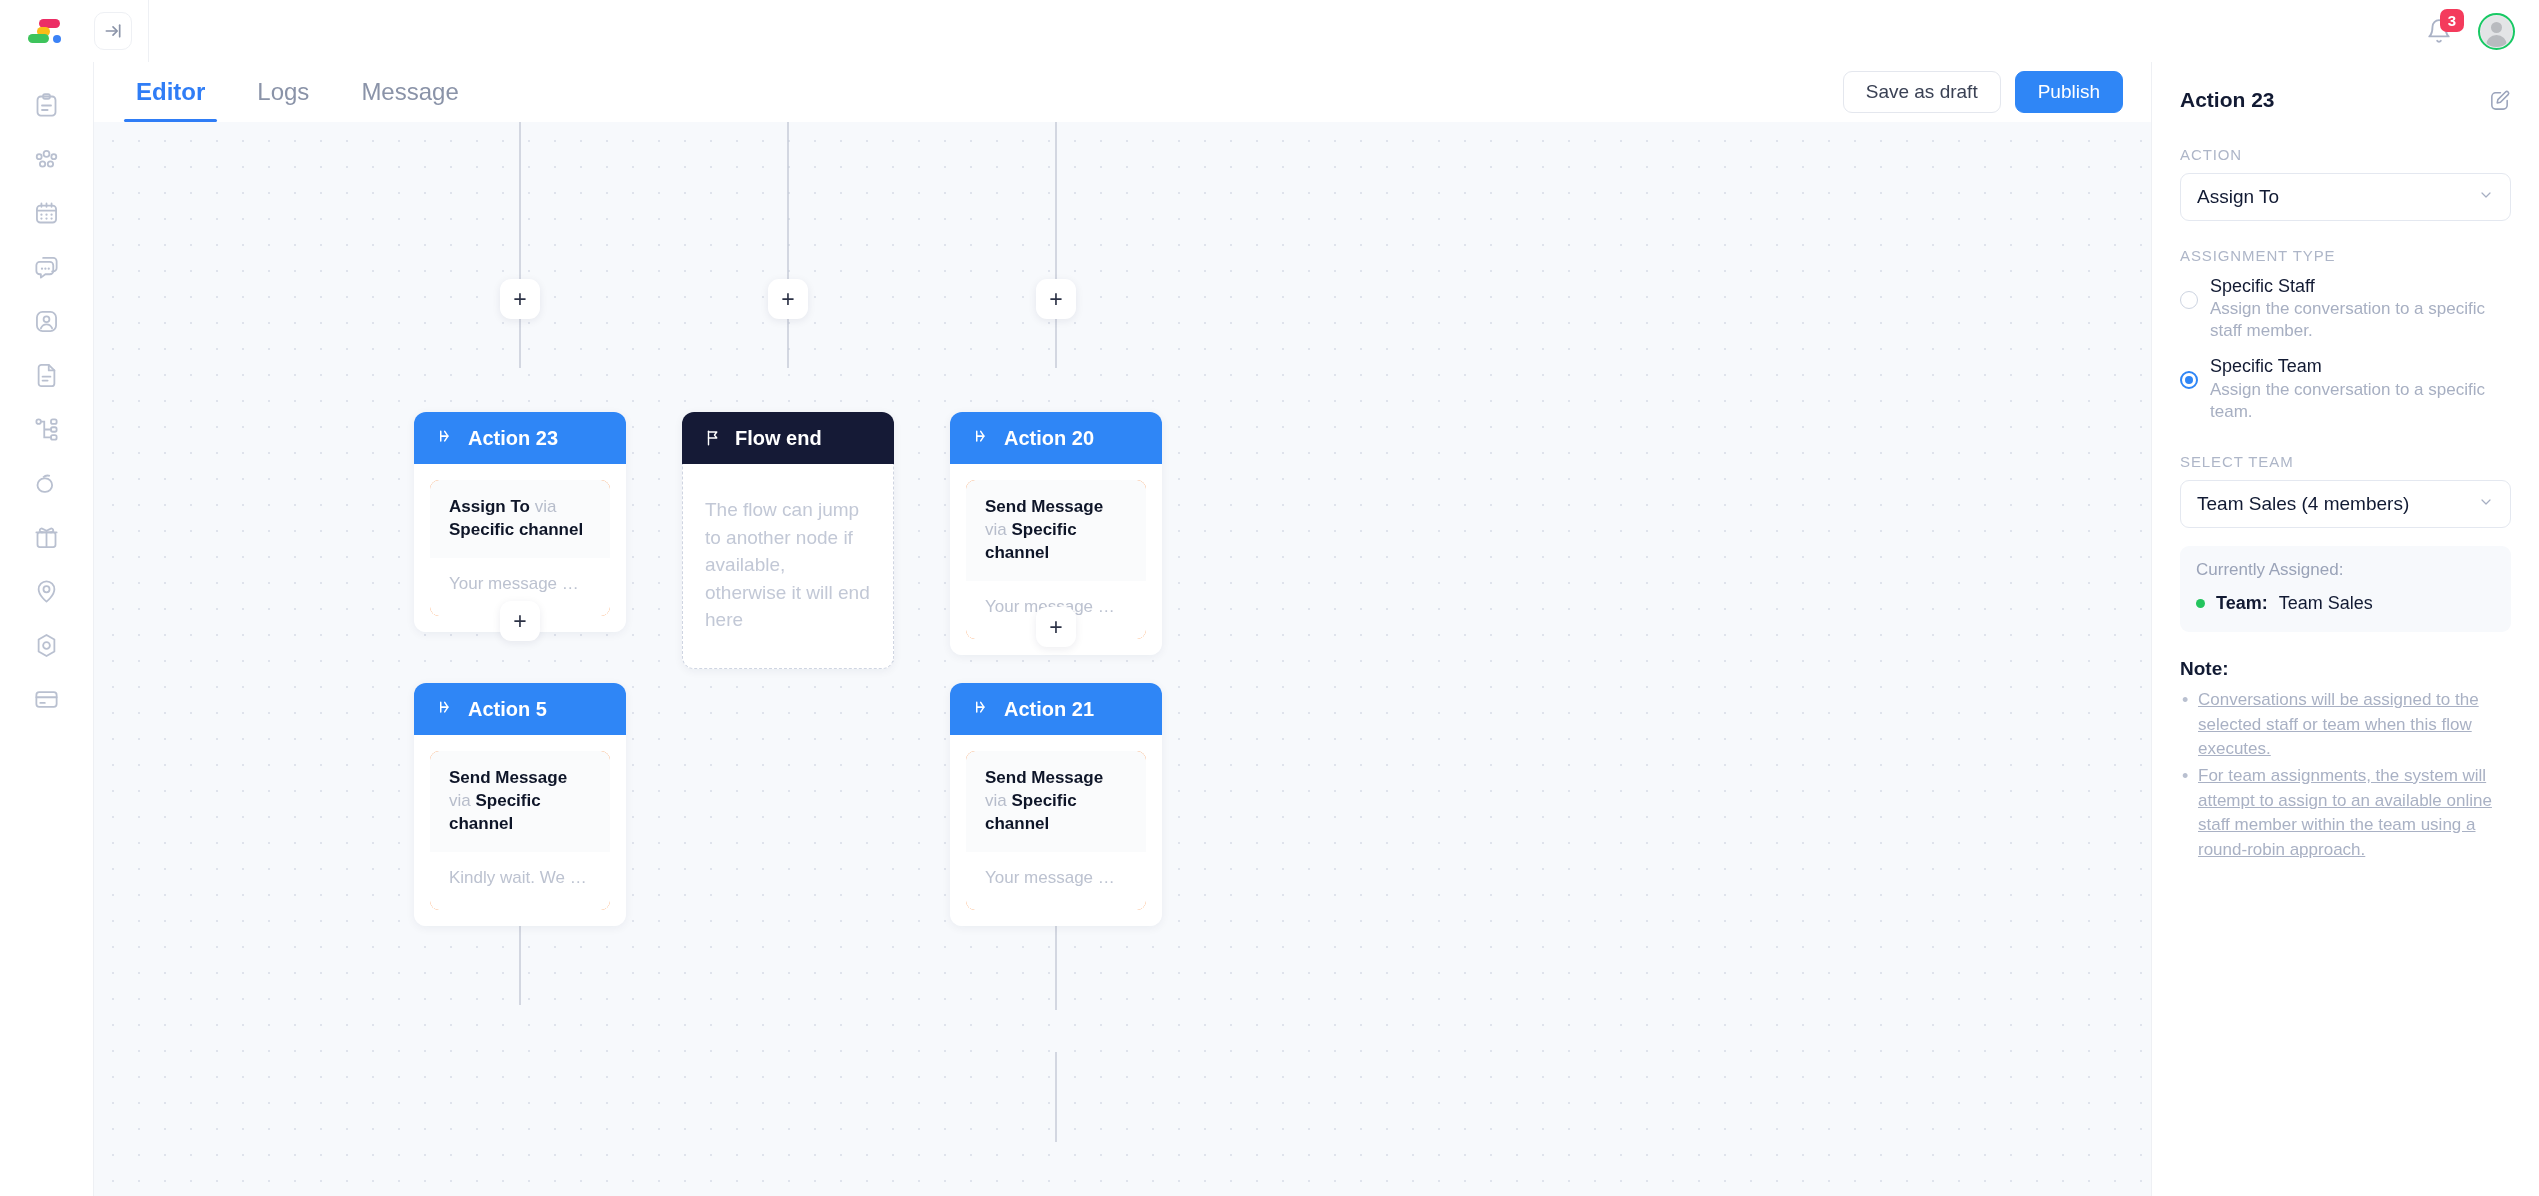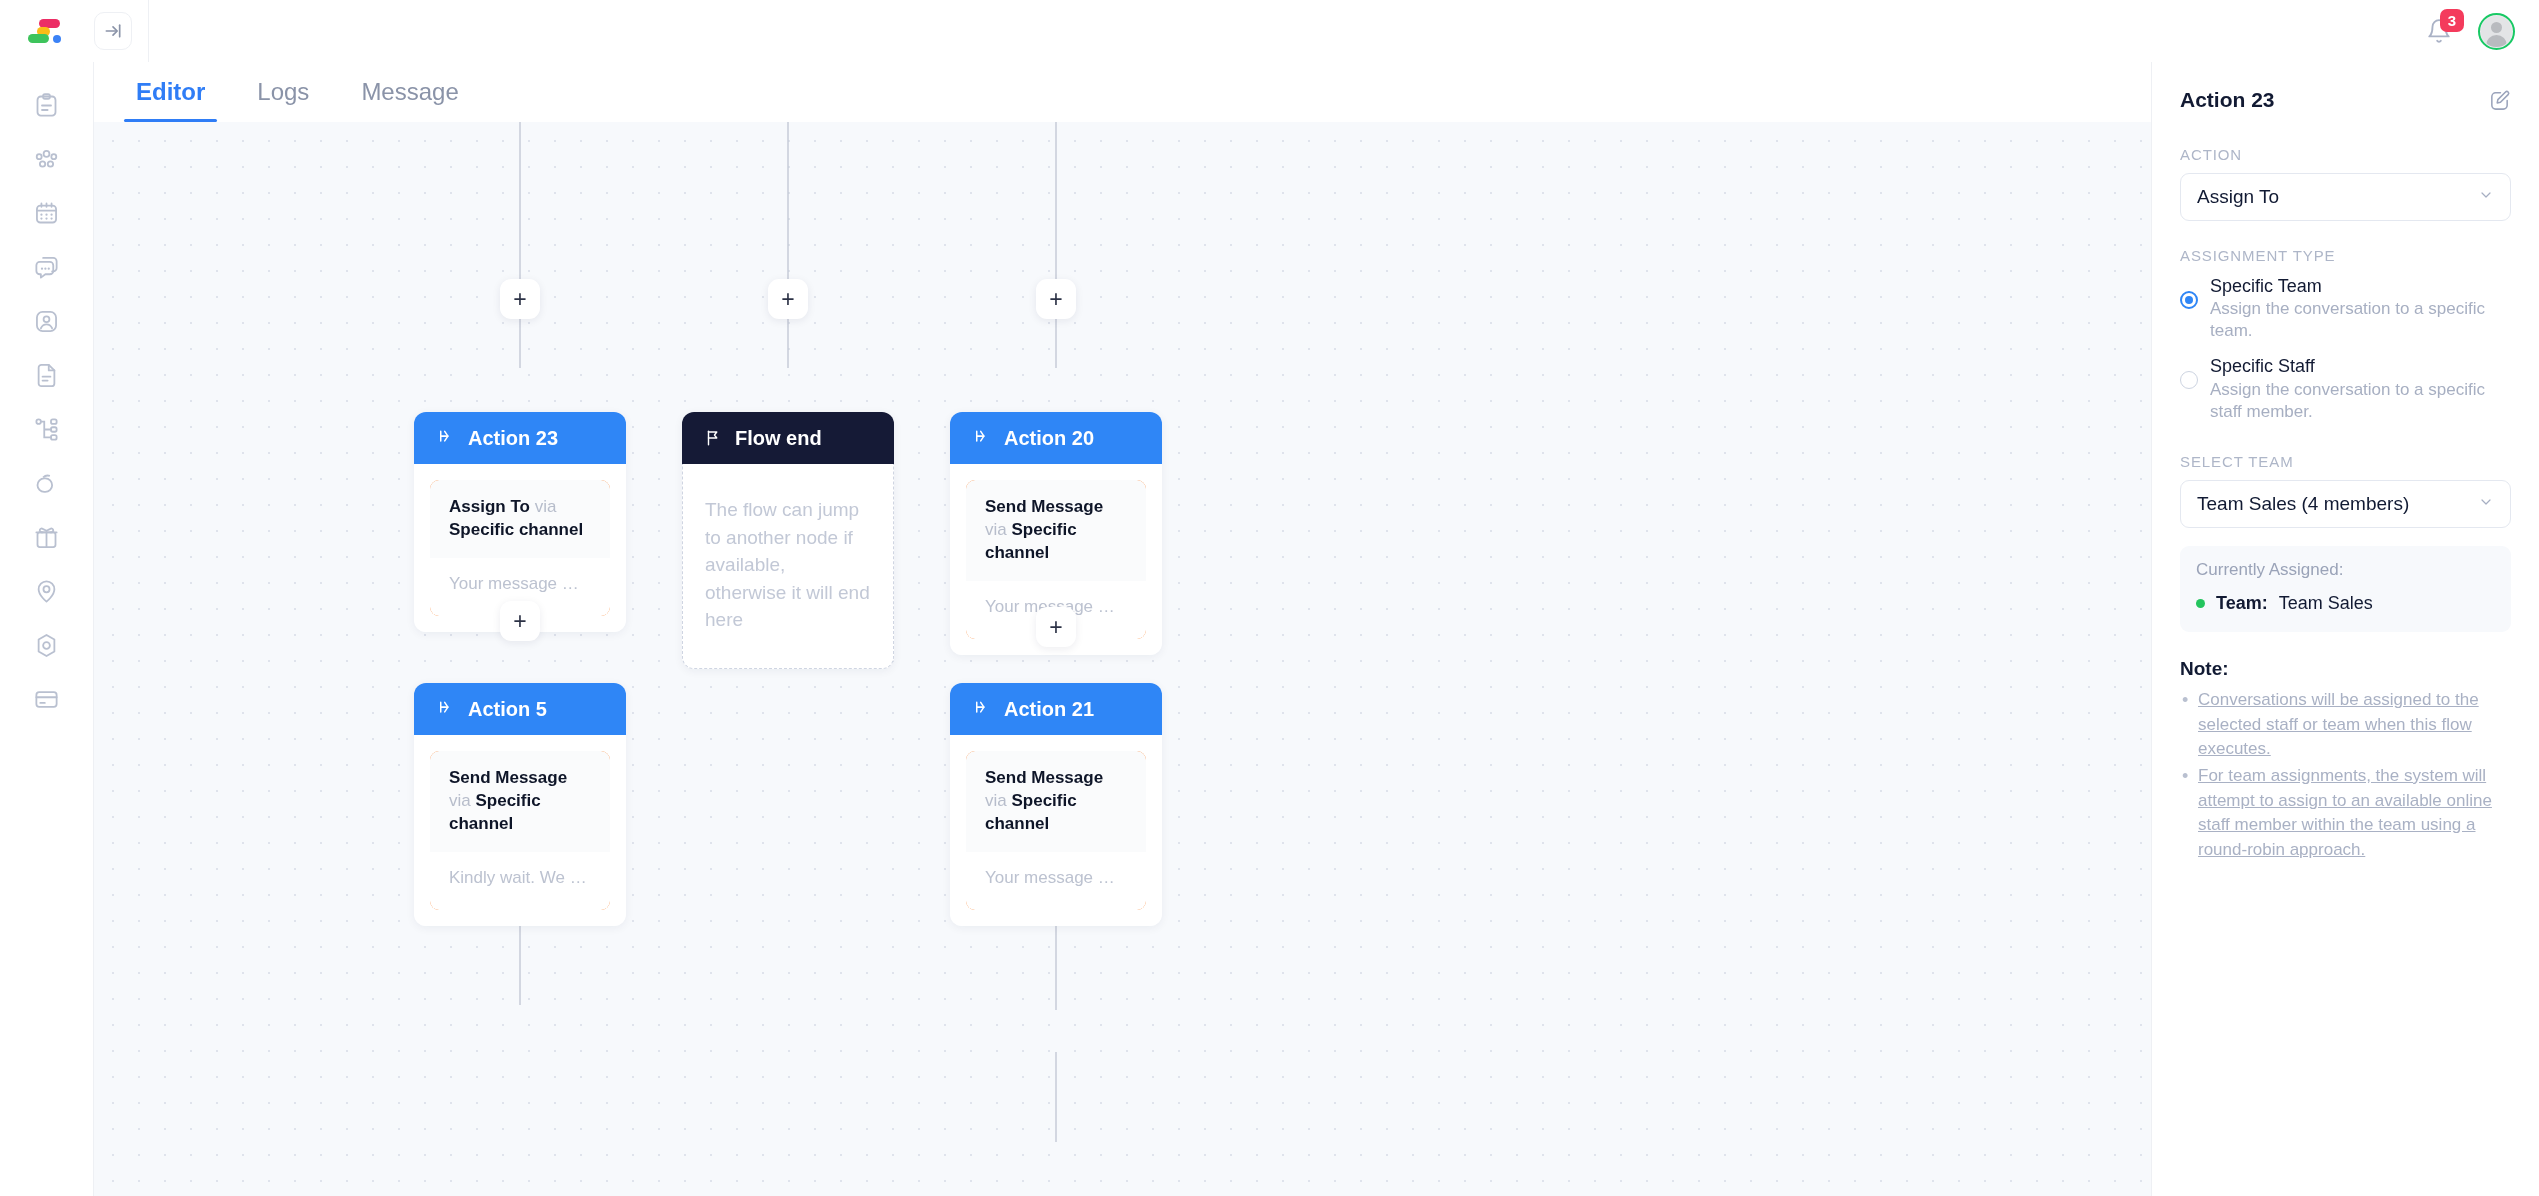--- a/index.html
+++ b/index.html
@@ -316,20 +316,24 @@
     </div>
 
     <div class="center">
       <div class="tabbar">
         <div class="tabs">
           <div class="tab active">Editor</div>
           <div class="tab">Logs</div>
           <div class="tab">Message</div>
         </div>
         <div class="tabbar-spacer"></div>
+        <div class="tab-actions">
+          <div class="btn btn-secondary">Save as draft</div>
+          <div class="btn btn-primary">Publish</div>
+        </div>
       </div>
 
       <div class="canvas">
         <svg class="edges">
           <g stroke="#c3c9d6" stroke-width="1.4" fill="none">
             <path d="M426 0 V 246"></path>
             <path d="M426 290 V 505"></path>
             <path d="M694 0 V 246"></path>
             <path d="M694 290 V 505"></path>
             <path d="M962 0 V 246"></path>
@@ -474,32 +478,32 @@
           <svg width="16" height="16" viewBox="0 0 24 24" fill="none" stroke="currentColor" stroke-width="1.8" stroke-linecap="round" stroke-linejoin="round">
               <path d="M6 9l6 6 6-6"></path>
             </svg>
         </span>
       </div>
 
       <div class="gap-lg"></div>
       <div class="field-label">ASSIGNMENT TYPE</div>
 
       <div class="radio-row">
+        <div class="radio"></div>
+        <div class="radio-texts">
+          <div class="radio-title">Specific Staff</div>
+          <div class="radio-desc">Assign the conversation to a specific staff member.</div>
+        </div>
+      </div>
+
+      <div class="radio-row">
         <div class="radio checked"></div>
         <div class="radio-texts">
           <div class="radio-title">Specific Team</div>
           <div class="radio-desc">Assign the conversation to a specific team.</div>
-        </div>
-      </div>
-
-      <div class="radio-row">
-        <div class="radio"></div>
-        <div class="radio-texts">
-          <div class="radio-title">Specific Staff</div>
-          <div class="radio-desc">Assign the conversation to a specific staff member.</div>
         </div>
       </div>
 
       <div class="gap-md"></div>
       <div class="field-label">SELECT TEAM</div>
       <div class="select">
         <span>Team Sales (4 members)</span>
         <span class="chev">
           <svg width="16" height="16" viewBox="0 0 24 24" fill="none" stroke="currentColor" stroke-width="1.8" stroke-linecap="round" stroke-linejoin="round">
               <path d="M6 9l6 6 6-6"></path>

